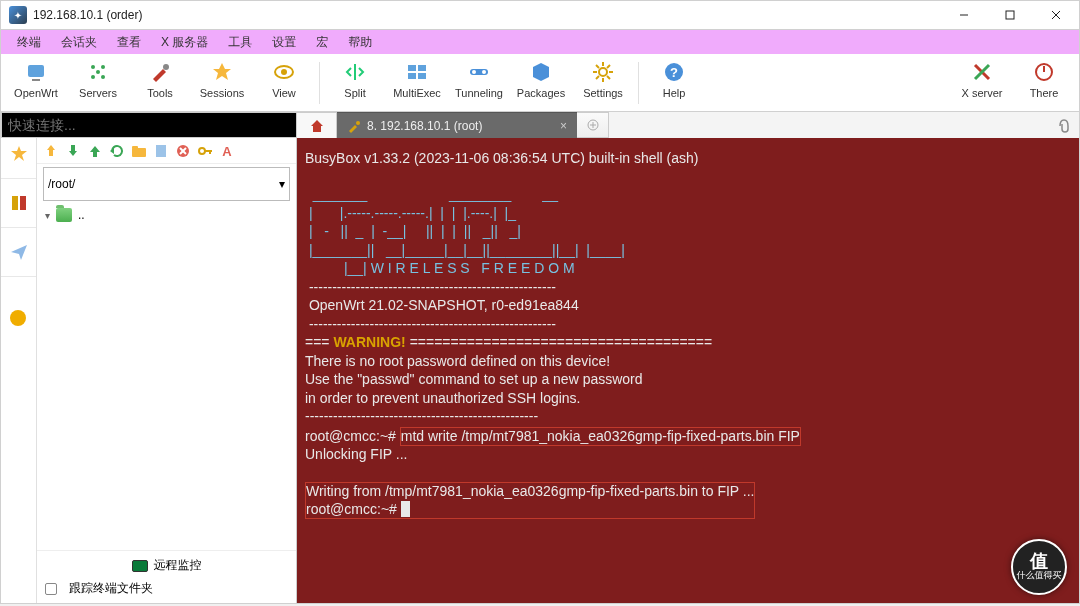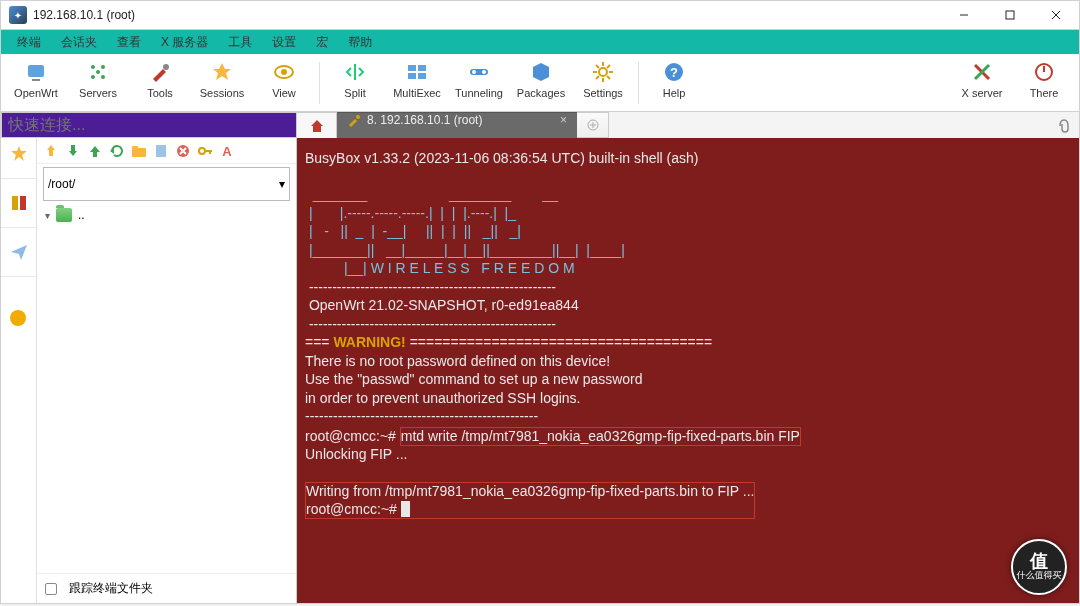--- a/index.html
+++ b/index.html
@@ -7,35 +7,35 @@
 
     
     .titlebar { height: 30px; background: #fff; display: flex; align-items: center; border: 1px solid #d0d0d0; }
     .titlebar .app-icon { width: 18px; height: 18px; margin: 0 6px 0 8px; background: linear-gradient(135deg,#4a90d9,#2c3e50); border-radius:3px; display:flex;align-items:center;justify-content:center;font-size:10px;color:#fff;}
     .titlebar .title-text { font-size: 12px; color: #222; }
     .titlebar .win-controls { margin-left: auto; display: flex; }
     .titlebar .win-btn { width: 46px; height: 30px; display:flex; align-items:center; justify-content:center; }
     .titlebar .win-btn svg { stroke:#222; stroke-width:1; fill:none; }
 
     
-    .menubar { height: 24px; background: #14b8a6; display:flex; align-items:center; padding:0 6px; font-size:12px; border-left:1px solid #d0d0d0; border-right:1px solid #d0d0d0;}
+    .menubar { height: 24px; background: #f0abfc; display:flex; align-items:center; padding:0 6px; font-size:12px; border-left:1px solid #d0d0d0; border-right:1px solid #d0d0d0;}
     .menubar .mitem { padding: 0 10px; color:#333; }
 
     
     .toolbar { height: 58px; background: #fff; display:flex; align-items:flex-start; padding: 6px 4px 0 4px; border:1px solid #d0d0d0; border-top:none; }
     .toolbar .tbtn { width: 62px; display:flex; flex-direction:column; align-items:center; font-size:11px; color:#333; gap:3px; }
     .toolbar .tbtn .ticon { width:24px; height:24px; display:flex; align-items:center; justify-content:center; }
     .toolbar .sep { width:1px; height:42px; background:#e0e0e0; margin:2px 4px 0 4px;}
     .toolbar .spacer { flex:1; }
 
     
     .tabrow { height: 26px; background:#f4f4f4; display:flex; align-items:stretch; border-left:1px solid #d0d0d0; border-right:1px solid #d0d0d0;}
-    .quick-connect { width:296px; border:1px solid #ccc; background:#4c1d95; font-size:16px; padding:3px 6px; color:#888; margin:0;}
+    .quick-connect { width:296px; border:1px solid #ccc; background:#000000; font-size:14px; padding:3px 6px; color:#888; margin:0;}
     .tabrow .hometab { width:40px; display:flex;align-items:center;justify-content:center; background:#f8f8f8; border-right:1px solid #ccc; border-top:1px solid #ccc;}
-    .tabrow .sessiontab { display:flex;padding:0 10px; background:#6a6a6a; color:#eee; font-size:12px; gap:6px; min-width:240px; border-top:1px solid #555;}
+    .tabrow .sessiontab { display:flex;align-items:center; padding:0 10px; background:#6a6a6a; color:#eee; font-size:12px; gap:6px; min-width:240px; border-top:1px solid #555;}
     .tabrow .sessiontab .closex { margin-left:auto; color:#ccc; }
     .tabrow .newtab { width:32px; display:flex;align-items:center;justify-content:center; color:#888; border:1px solid #ccc; border-left:none; background:linear-gradient(#fafafa,#eee);}
     .tabrow .attach { width:32px; margin-left:auto; display:flex;align-items:center;justify-content:center;}
 
     
     .mainbody { height: 466px; display:flex; border:1px solid #d0d0d0; border-top:none; }
 
     
     .vstrip { width:36px; background:#fff; border-right:1px solid #e0e0e0; display:flex; flex-direction:column; align-items:center; padding-top:6px; gap:12px;}
     .vstrip .vicon { width:20px; height:20px; }
@@ -67,21 +67,21 @@
     .watermark { position:absolute; right:12px; bottom:8px; width:56px; height:56px; border-radius:50%; background:#222; display:flex; flex-direction:column; align-items:center; justify-content:center; color:#fff; font-size:9px; border:2px solid #fff; box-shadow:0 0 6px rgba(0,0,0,.5);}
     .watermark .zhi { font-size:18px; font-weight:bold; line-height:1; color:#fff;}
     
     svg { display:block; }
   </style>
 </head>
 <body>
 
 <div class="titlebar">
   <div class="app-icon">✦</div>
-  <div class="title-text">192.168.10.1 (root)</div>
+  <div class="title-text">192.168.10.1 (order)</div>
   <div class="win-controls">
     <div class="win-btn">
         <svg width="12" height="12">
           <line x1="2" y1="6" x2="10" y2="6"></line>
         </svg>
       </div>
     <div class="win-btn">
         <svg width="12" height="12">
           <rect x="2" y="2" width="8" height="8"></rect>
         </svg>
@@ -363,20 +363,24 @@
         <span>▾</span>
       </div>
     </div>
     <div class="tree">
       <span style="color:#666;font-size:10px">▾</span>
       <div class="folder-icon"></div>
       <span>..</span>
     </div>
 
     <div class="footer">
+      <div class="remote-row">
+        <div class="mon"></div>
+        <span>远程监控</span>
+      </div>
       <div class="follow-row">
         <div class="chk"></div>
         <span>跟踪终端文件夹</span>
       </div>
     </div>
   </div>
 
   <div class="terminal"><span>BusyBox v1.33.2 (2023-11-06 08:36:54 UTC) built-in shell (ash)</span>
 
 <span class="logoascii"><span>  _______                     ________        __</span>

